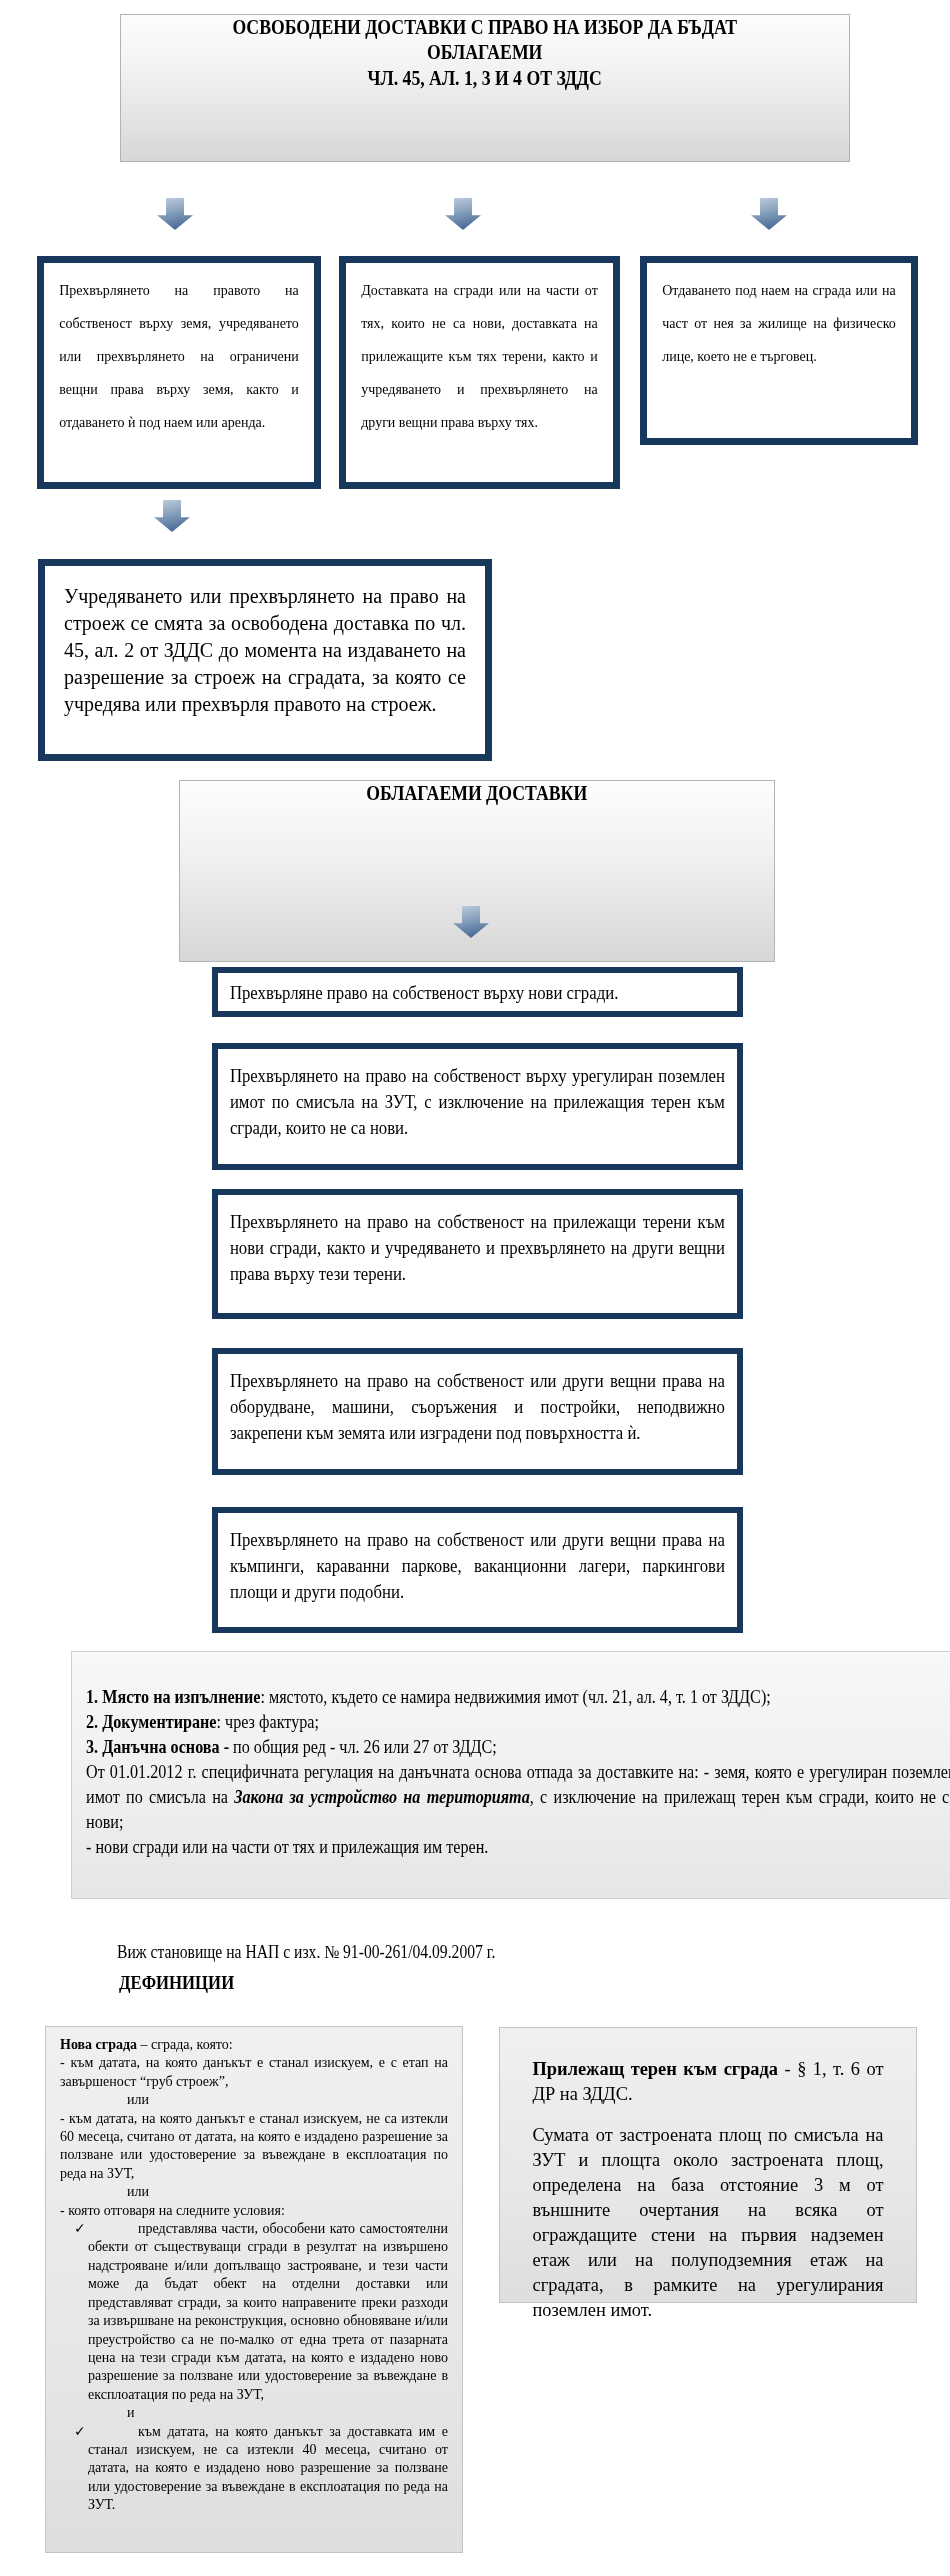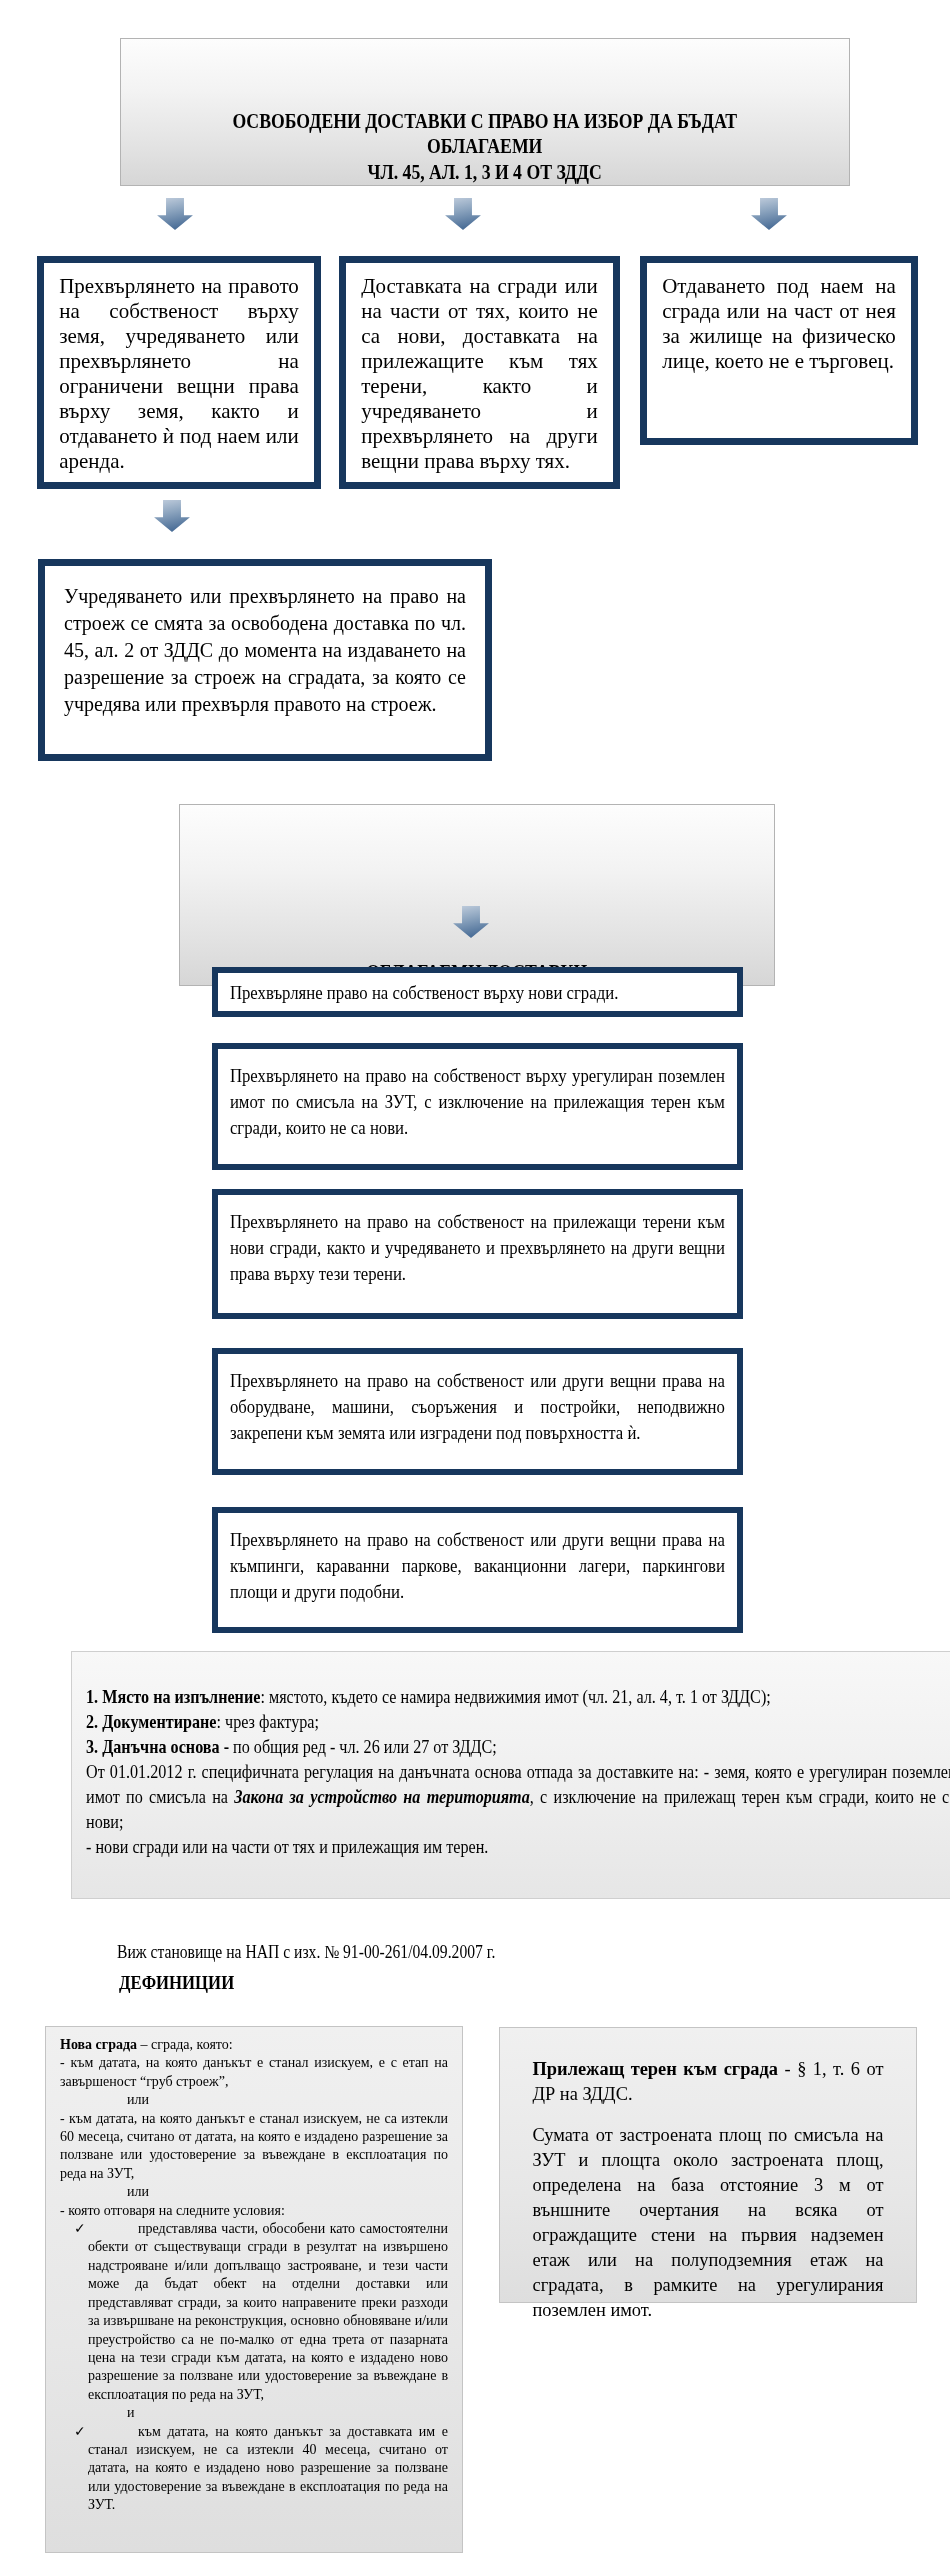--- a/index.html
+++ b/index.html
@@ -5,31 +5,31 @@
   html,body{margin:0;padding:0;background:#ffffff;}
   body{font-family:"Liberation Serif","DejaVu Serif",serif;color:#000;}
   #page{position:relative;width:950px;height:2576px;background:#fff;overflow:hidden;}
 
   .abs{position:absolute;}
 
   
   .grey-panel{
     background:linear-gradient(180deg,#fdfdfd 0%,#f3f3f3 35%,#e2e2e2 75%,#d6d6d6 100%);
     border:0.6px solid #b3b3b3;
-    display:flex;align-items:flex-end;justify-content:center;margin-top:24px;
+    display:flex;align-items:flex-start;justify-content:center;
   }
   .grey-panel .ttl{
     font-weight:bold;font-size:21.6px;line-height:25.4px;text-align:center;
     transform:scaleX(0.82);transform-origin:center;white-space:nowrap;
   }
 
   
   .navy-box{border:7px solid #17375D;background:#ffffff;box-sizing:border-box;}
   .navy-box .txt{
-    padding:11.4px 15.2px;font-size:21px;line-height:25px;text-align:justify;
+    padding:11.4px 15.2px;font-size:14px;line-height:33px;text-align:justify;
   }
   .wide .txt{padding:16.5px 19px;font-size:20px;line-height:27px;}
 
   .taxable-box{border:6.4px solid #17375D;background:#ffffff;box-sizing:border-box;overflow:hidden;}
   .taxable-box .txt{
     padding:12.7px 14px;font-size:19.7px;line-height:26px;text-align:justify;
     width:117.6%;transform:scaleX(0.85);transform-origin:left top;box-sizing:border-box;
   }
   .taxable-box.single{display:flex;align-items:center;}
   .taxable-box.single .txt{padding:3.8px 14px;text-align:left;}

